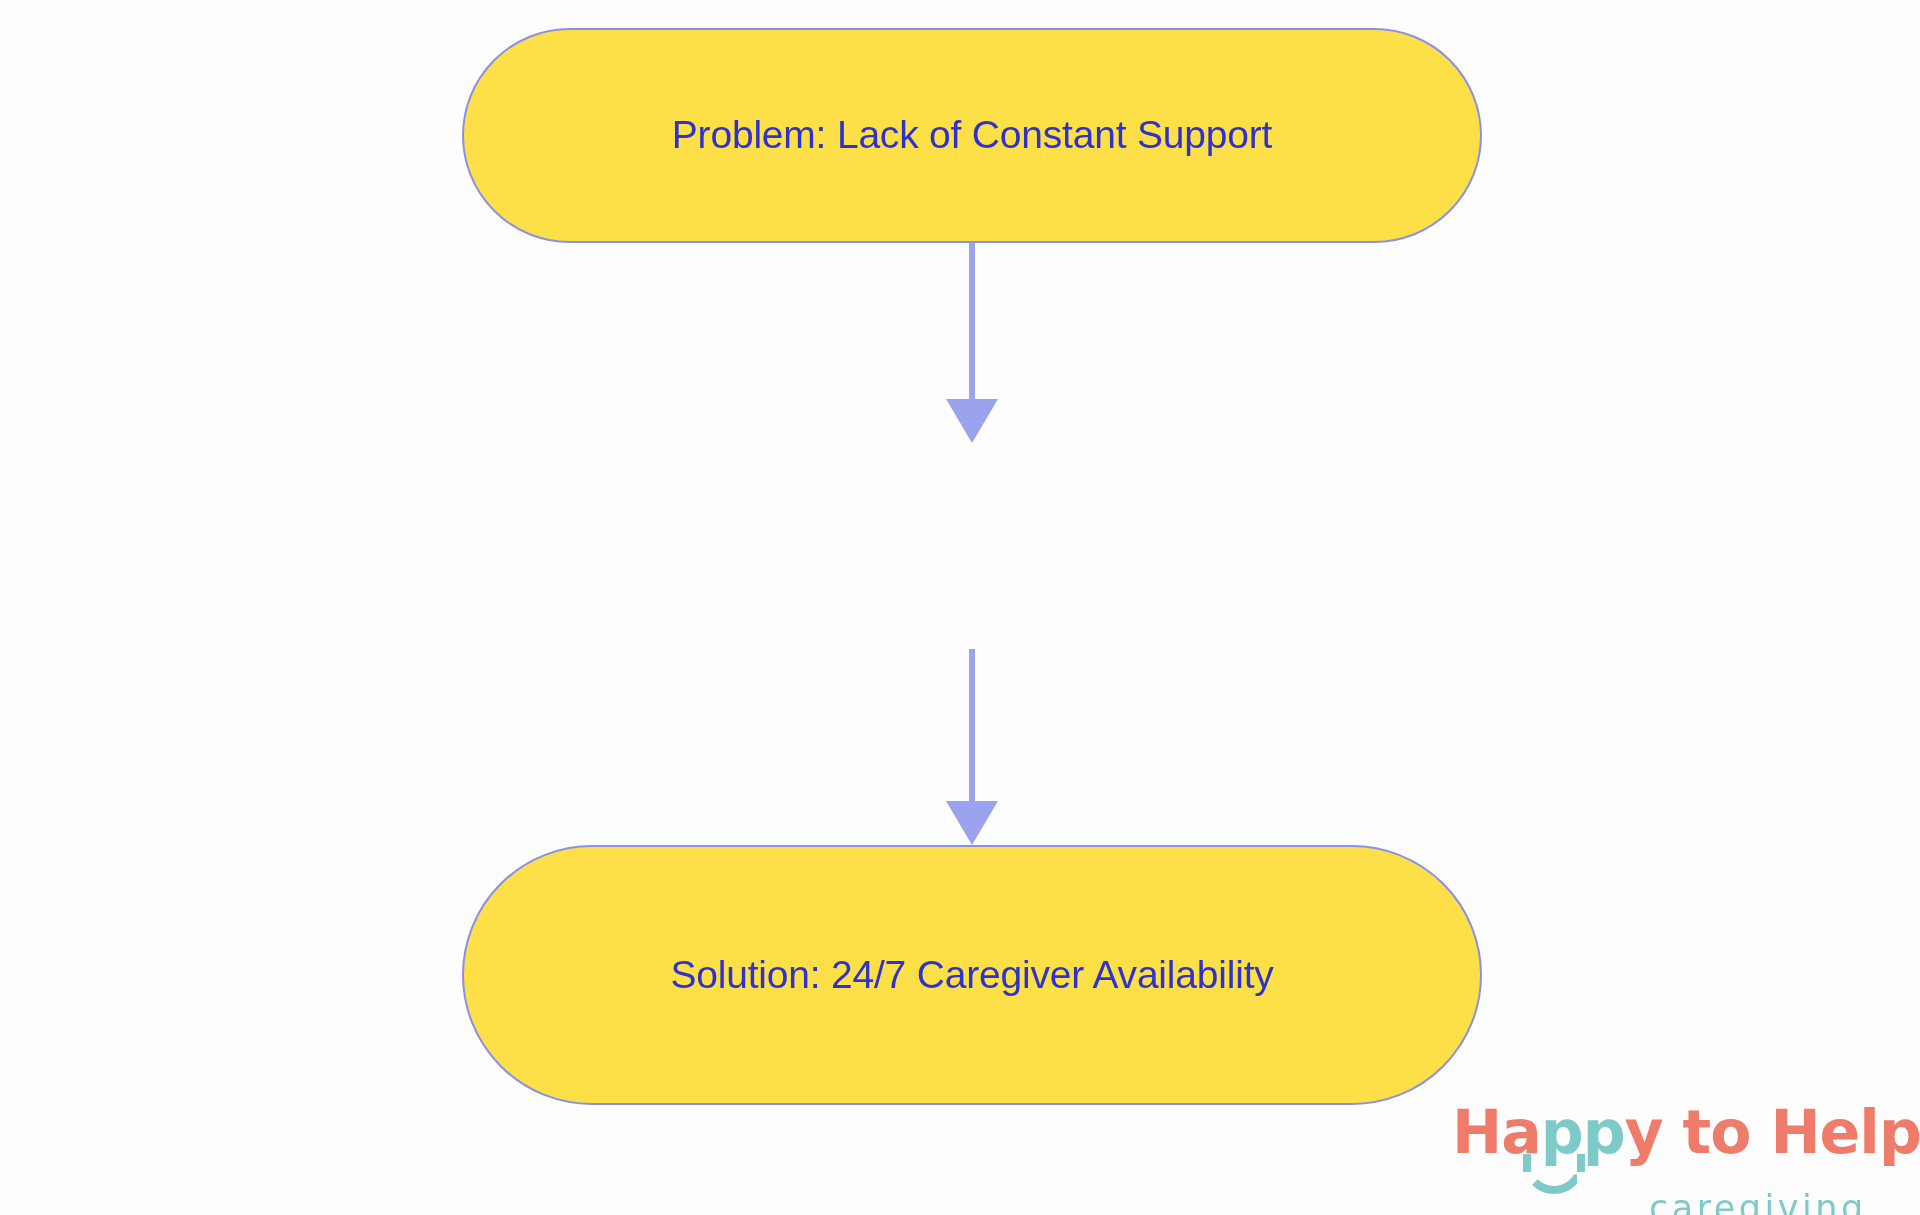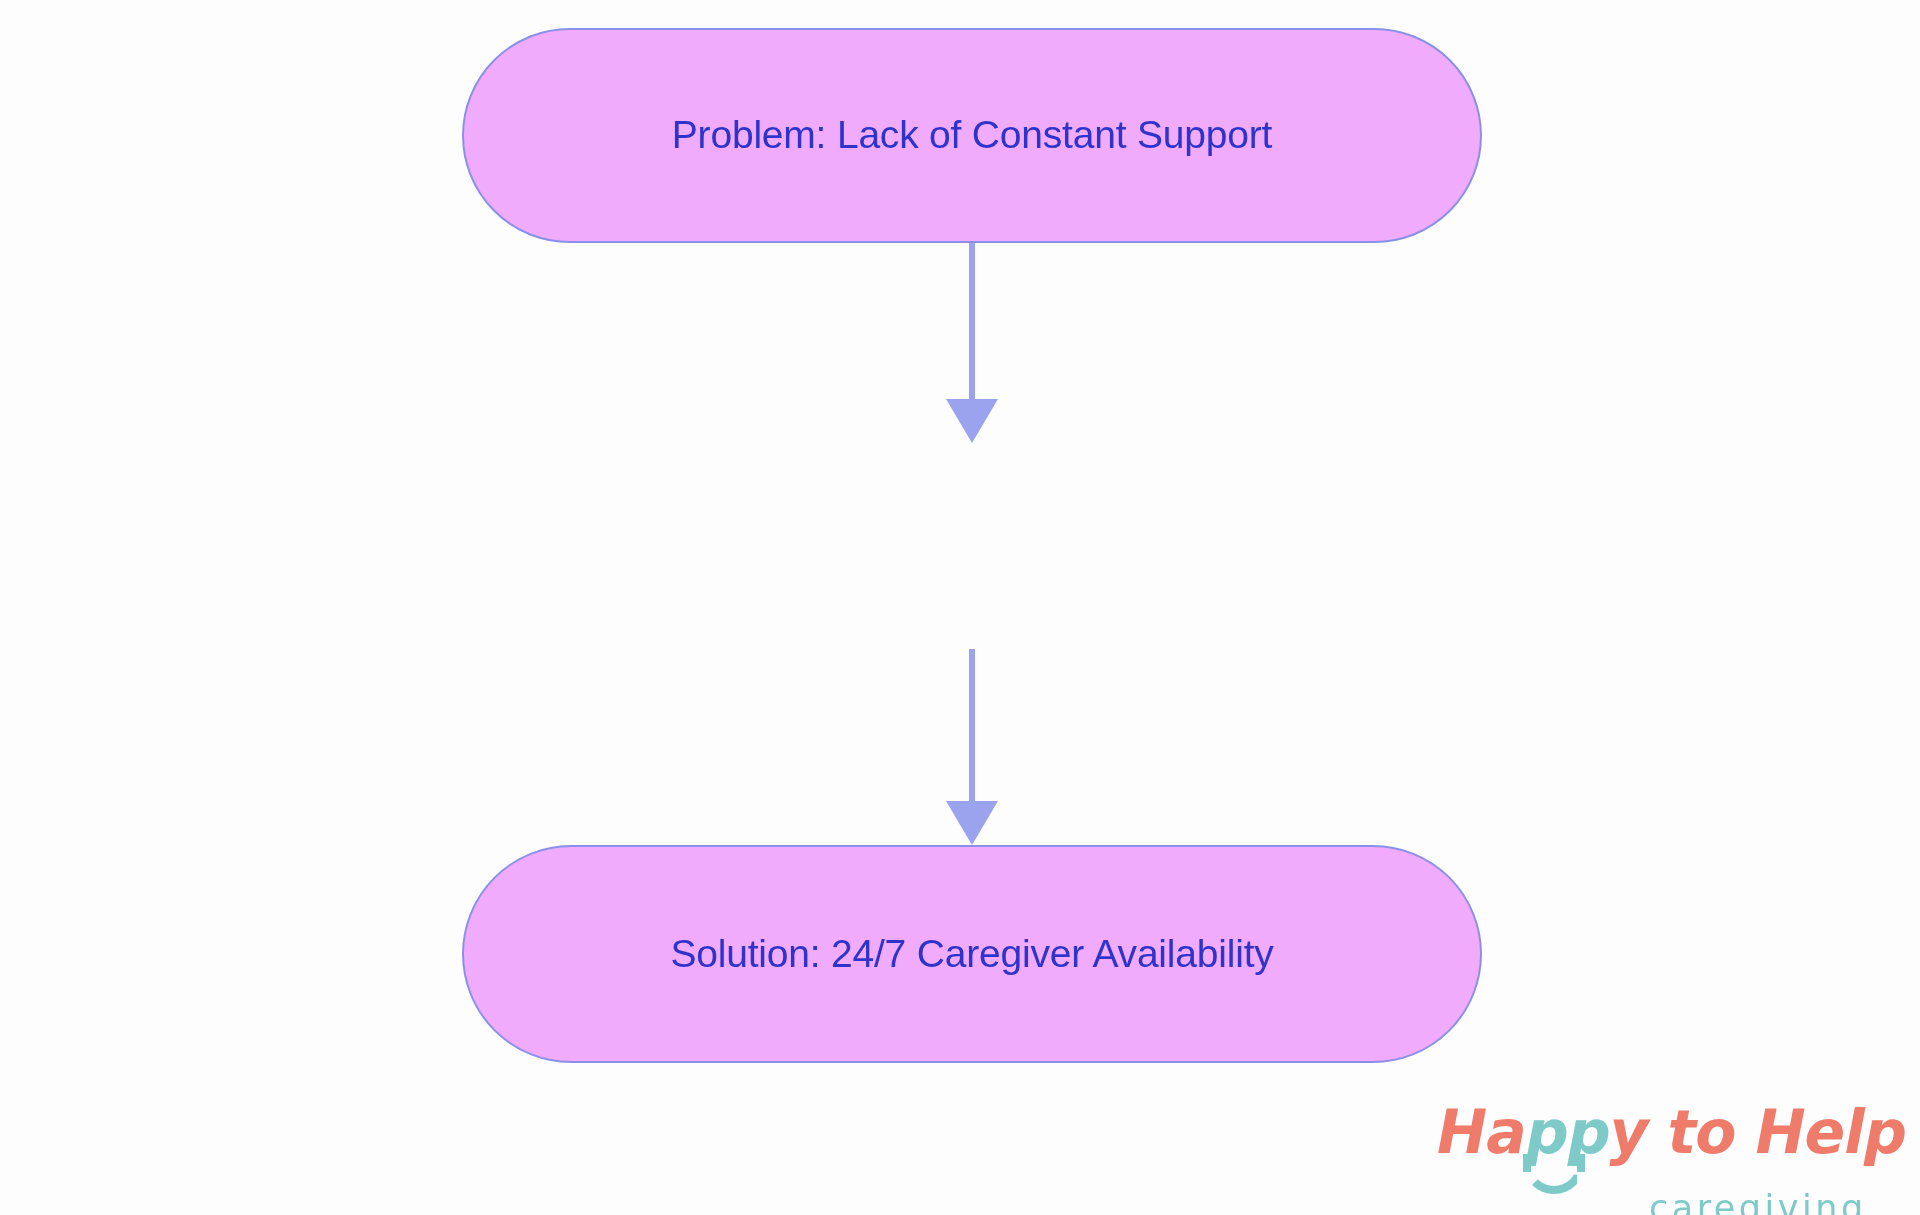--- a/index.html
+++ b/index.html
@@ -19,21 +19,21 @@
     position: absolute;
     inset: 0;
     width: 1920px;
     height: 1215px;
   }
 
   
   .node {
     position: absolute;
     box-sizing: border-box;
-    background: #f0abfc;
+    background: #fde047;
     border: 2px solid #8a90e8;
     border-radius: 999px;
     display: flex;
     align-items: center;
     justify-content: center;
     text-align: center;
   }
   .node-label {
     color: #2f33cc;
     font-family: "Liberation Sans", sans-serif;
@@ -52,21 +52,21 @@
   #node-agitate {
     left: 185px;
     top: 442px;
     width: 1575px;
     height: 207px;
   }
   #node-solution {
     left: 462px;
     top: 845px;
     width: 1020px;
-    height: 218px;
+    height: 260px;
   }
 
   
   .connector {
     position: absolute;
     left: 946px;
     width: 52px;
   }
   .connector .shaft {
     position: absolute;
@@ -95,29 +95,28 @@
   
   #logo {
     position: absolute;
     left: 1437px;
     top: 1102px;
     width: 450px;
     height: 108px;
   }
   #logo-wordmark {
     position: absolute;
-    left: 0;
+    left: 15px;
     top: 0;
     font-family: "DejaVu Sans", sans-serif;
     font-weight: bold;
     font-size: 60px;
     letter-spacing: -1px;
     line-height: 1;
     white-space: nowrap;
-    font-style: italic;
   }
   .lg-coral { color: #ef7b6b; }
   .lg-teal  { color: #7ecac9; }
 
   #logo-smile {
     position: absolute;
     left: 86px;
     top: 58px;
     width: 62px;
     height: 34px;

